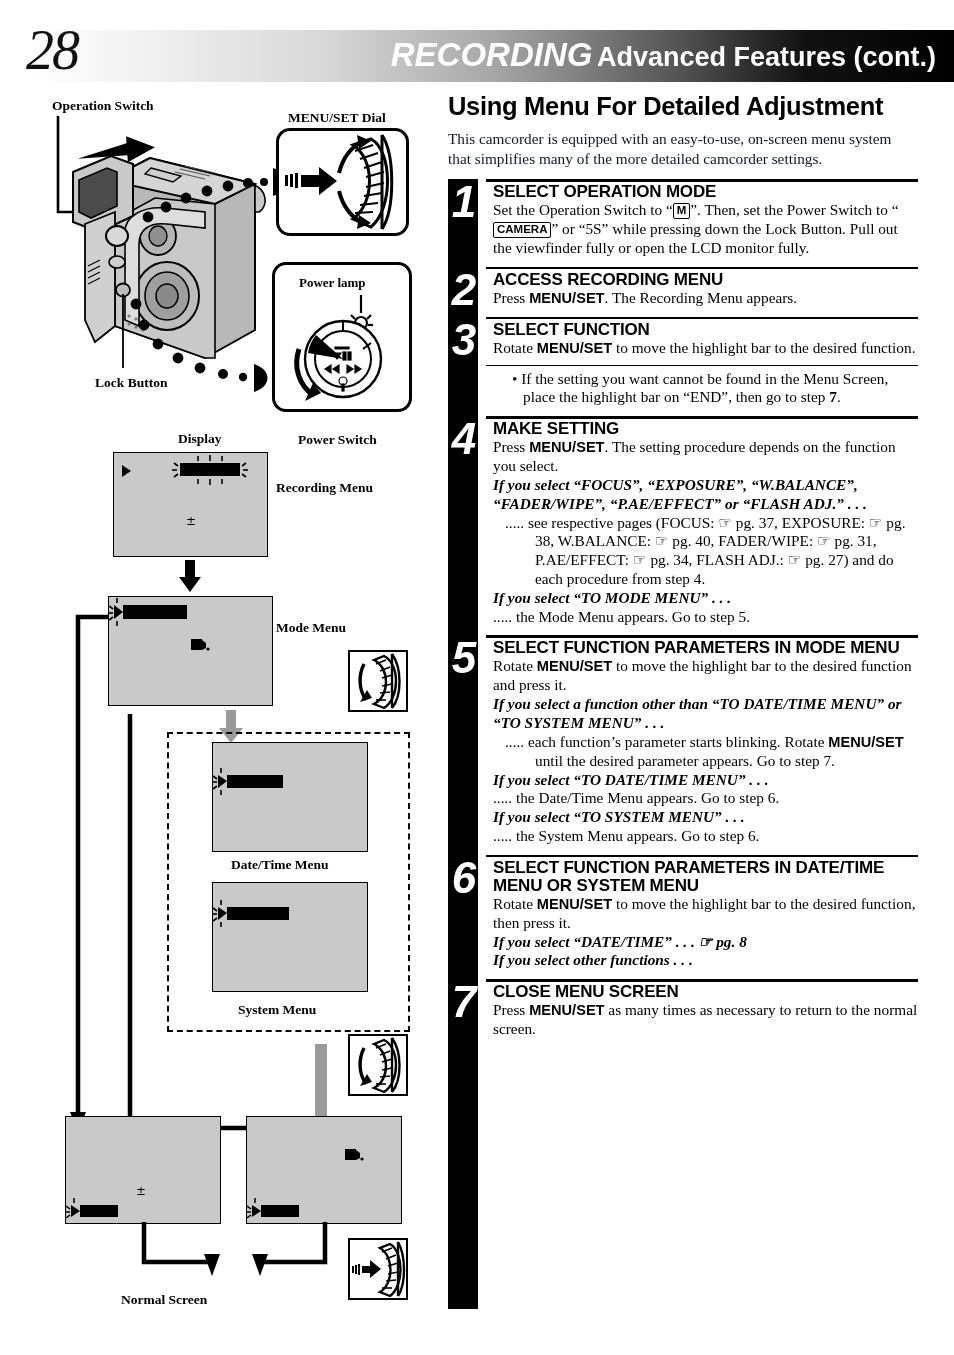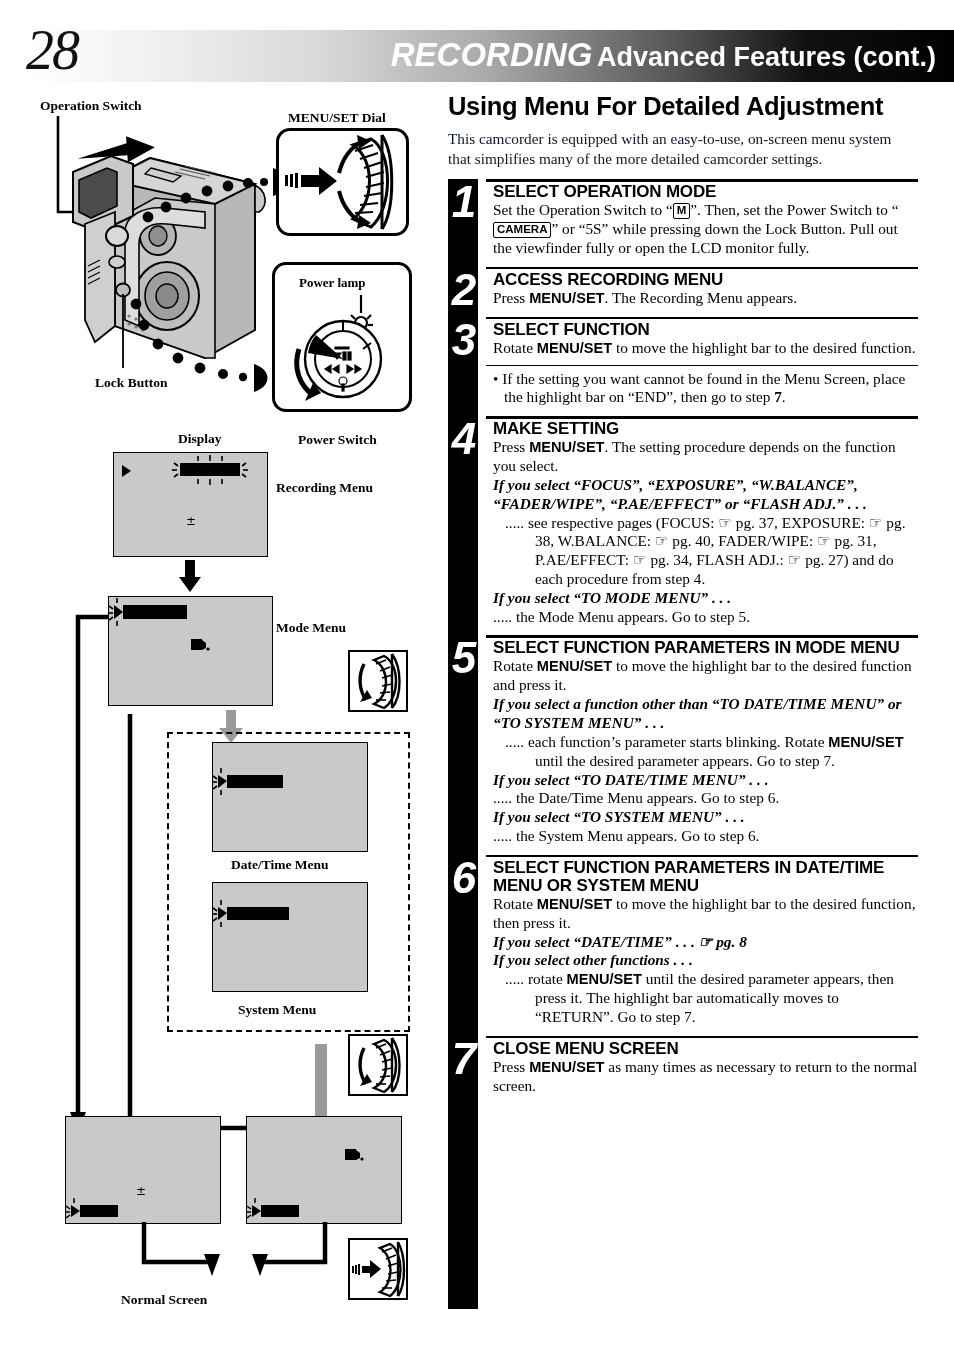--- a/index.html
+++ b/index.html
@@ -96,21 +96,21 @@
   }
   .step p {
     font-size:15.3px; line-height:1.23; color:#000;
     font-family:"Liberation Serif", serif;
   }
   .step p b { font-family:"Liberation Sans", sans-serif; font-size:14.6px; font-weight:700;text-align:right; }
   .bi { font-weight:700; font-style:italic; font-family:"Liberation Serif", serif; font-size:15.2px; }
   .indent { padding-left:12px; text-indent:-12px; }
   .indent2 { padding-left:42px; text-indent:-30px; }
   .note {
-    position:relative; padding-left:45px; margin-top:7px;
+    position:relative; padding-left:64px; margin-top:7px;
   }
   .note .rule { position:absolute; left:38px; right:0; top:0; height:1.6px; background:#000; }
   .note p { font-size:15.3px; line-height:1.23; font-family:"Liberation Serif", serif; padding-left:11px; text-indent:-11px; }
 
   .kbd {
     display:inline-block; border:1.6px solid #000; border-radius:2px;
     padding:0px 3px; font-size:11.5px; font-weight:700; line-height:1.18;
     font-family:"Liberation Sans", sans-serif; vertical-align:1px;
   }
 </style>
@@ -121,21 +121,21 @@
   <div id="header-bar"></div>
   <div id="page-number">28</div>
   <div id="header-title">
     <span class="rec">RECORDING</span>
     <span class="adv">Advanced Features (cont.)</span>
   </div>
 </div>
 
 <div id="left-col">
 
-  <div class="lbl" style="left:40px; top:6px;">Operation Switch</div>
+  <div class="lbl" style="left:52px; top:6px;">Operation Switch</div>
   <svg style="position:absolute;left:50px;top:20px;" width="200" height="130">
     <path d="M8,4 L8,100 L112,100" stroke="#000" stroke-width="2.6" fill="none"></path>
   </svg>
 
   <svg id="cam-svg" width="230" height="290" viewBox="0 0 230 290">
 
     <path d="M22,36 L72,24 L72,17 L100,30 L72,43 L72,36 Z" transform="rotate(-4 60 30)" fill="#000"></path>
 
     <path d="M52,60 L95,38 L200,64 L200,210 L150,238 L60,206 Z" fill="#b8b8b8" stroke="#000" stroke-width="2"></path>
 
@@ -551,21 +551,20 @@
       <p class="indent">..... the System Menu appears. Go to step 6.</p>
     </div>
 
     <div class="step" style="margin-top:9px;">
       <div class="rule"></div>
       <div class="num">6</div>
       <h3>SELECT FUNCTION PARAMETERS IN DATE/TIME MENU OR SYSTEM MENU</h3>
       <p><span>Rotate </span><b>MENU/SET</b><span> to move the highlight bar to the desired function, then press it.</span></p>
       <p class="bi" style="">If you select “DATE/TIME” . . . ☞ pg. 8</p>
       <p class="bi">If you select other functions . . .</p>
-      <p class="indent2"><span>..... rotate </span><b>MENU/SET</b><span> until the desired parameter appears, then press it. The highlight bar automatically moves to “RETURN”. Go to step 7.</span></p>
     </div>
 
     <div class="step" style="margin-top:9px;">
       <div class="rule"></div>
       <div class="num">7</div>
       <h3>CLOSE MENU SCREEN</h3>
       <p><span>Press </span><b>MENU/SET</b><span> as many times as necessary to return to the normal screen.</span></p>
     </div>
 
   </div>

